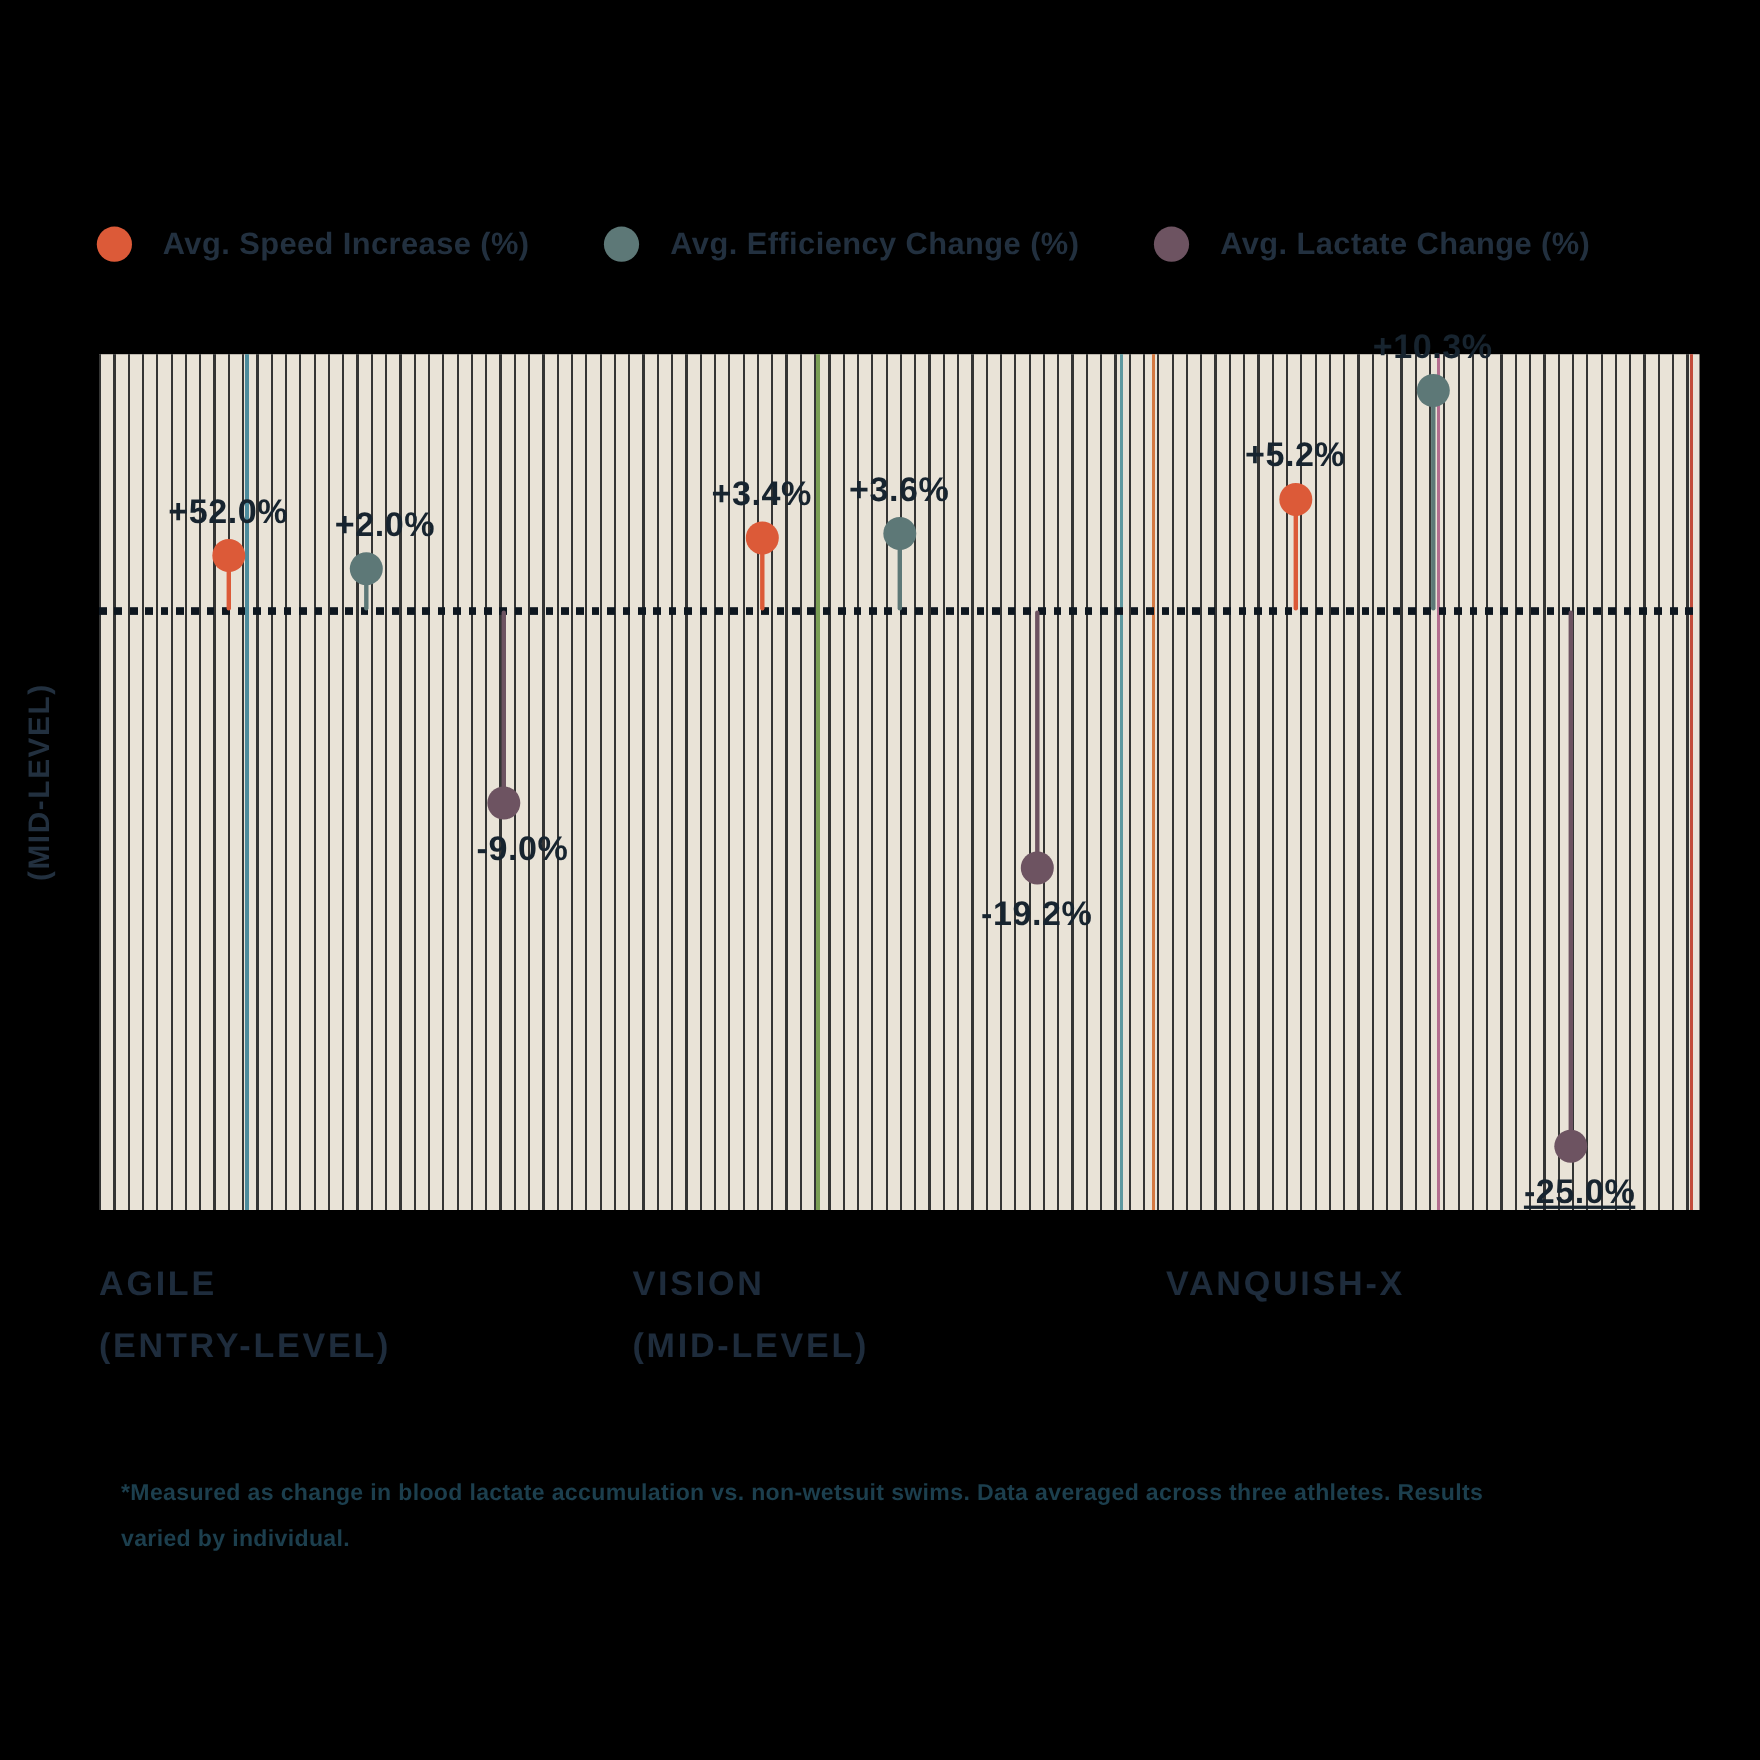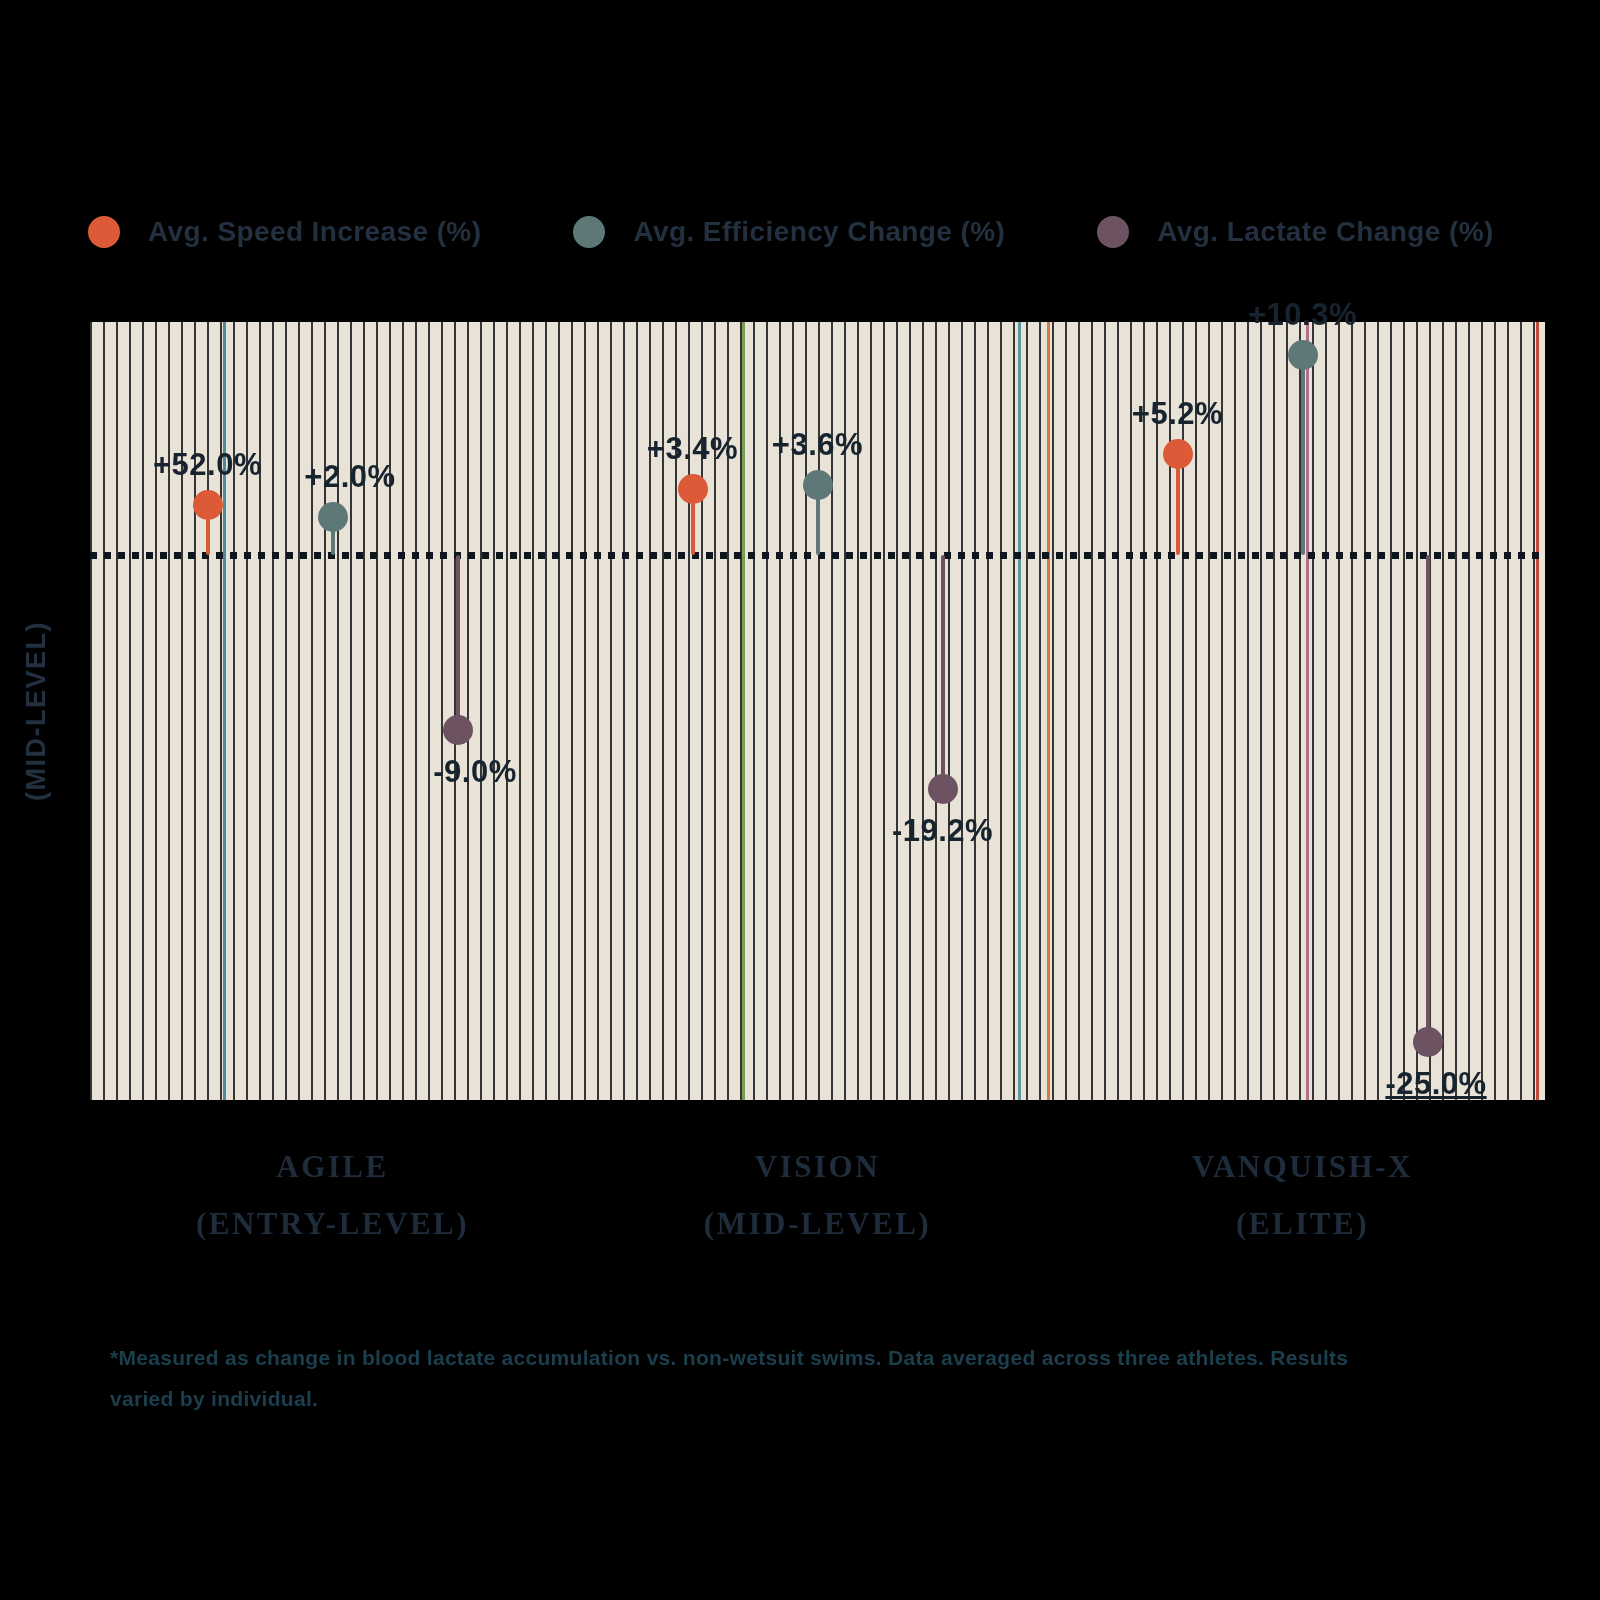--- a/index.html
+++ b/index.html
@@ -6,22 +6,22 @@
   html, body {
     width: 1600px; height: 1600px;
     background: #000000;
     overflow: hidden;
     font-family: "Liberation Sans", sans-serif;
   }
   .page { position: absolute; inset: 0; width: 1600px; height: 1600px; background: #000000; }
 
   
   .legend {
-    position: absolute; left: 88px; top: 216px;
-    display: flex; align-items: center; gap: 92px;
+    position: absolute; left: 88px; top: 206px;
+    display: flex; align-items: center; gap: 68px;
   }
   .legend-item { display: flex; align-items: center; gap: 28px; }
   .legend-dot { width: 32px; height: 32px; border-radius: 50%; flex: 0 0 auto; }
   .legend-label {
     font-size: 28px; font-weight: 700; color: #22303f; letter-spacing: 0.4px;
     white-space: nowrap;
   }
 
   
   .plot {
@@ -60,21 +60,21 @@
     writing-mode: vertical-rl; transform: rotate(180deg);
     font-size: 27px; font-weight: 700; color: #22303f; letter-spacing: 1.5px;
     white-space: nowrap;
   }
 
   
   .x-labels {
     position: absolute; left: 90px; top: 1138px; width: 1455px;
     display: flex;
   }
-  .category-label { flex: 1; text-align: center; font-family: Liberation Serif, serif; }
+  .category-label { flex: 1; text-align: left; }
   .category-name, .category-subtitle {
     font-size: 31px; font-weight: 800; color: #1e2c3c;
     letter-spacing: 2.5px; line-height: 1.85;
   }
 
   
   .footnote {
     position: absolute; left: 110px; top: 1338px; width: 1280px;
     font-size: 21px; font-weight: 700; color: #1c3f4e;
     line-height: 1.95; letter-spacing: 0.3px;
@@ -137,19 +137,18 @@
       <div class="category-label">
         <div class="category-name">AGILE</div>
         <div class="category-subtitle">(ENTRY-LEVEL)</div>
       </div>
       <div class="category-label">
         <div class="category-name">VISION</div>
         <div class="category-subtitle">(MID-LEVEL)</div>
       </div>
       <div class="category-label">
         <div class="category-name">VANQUISH-X</div>
-        <div class="category-subtitle">(ELITE)</div>
       </div>
     </div>
 
   <div class="footnote">*Measured as change in blood lactate accumulation vs. non-wetsuit swims. Data averaged across three athletes. Results varied by individual.</div>
 
 </div>
 
 </body></html>

